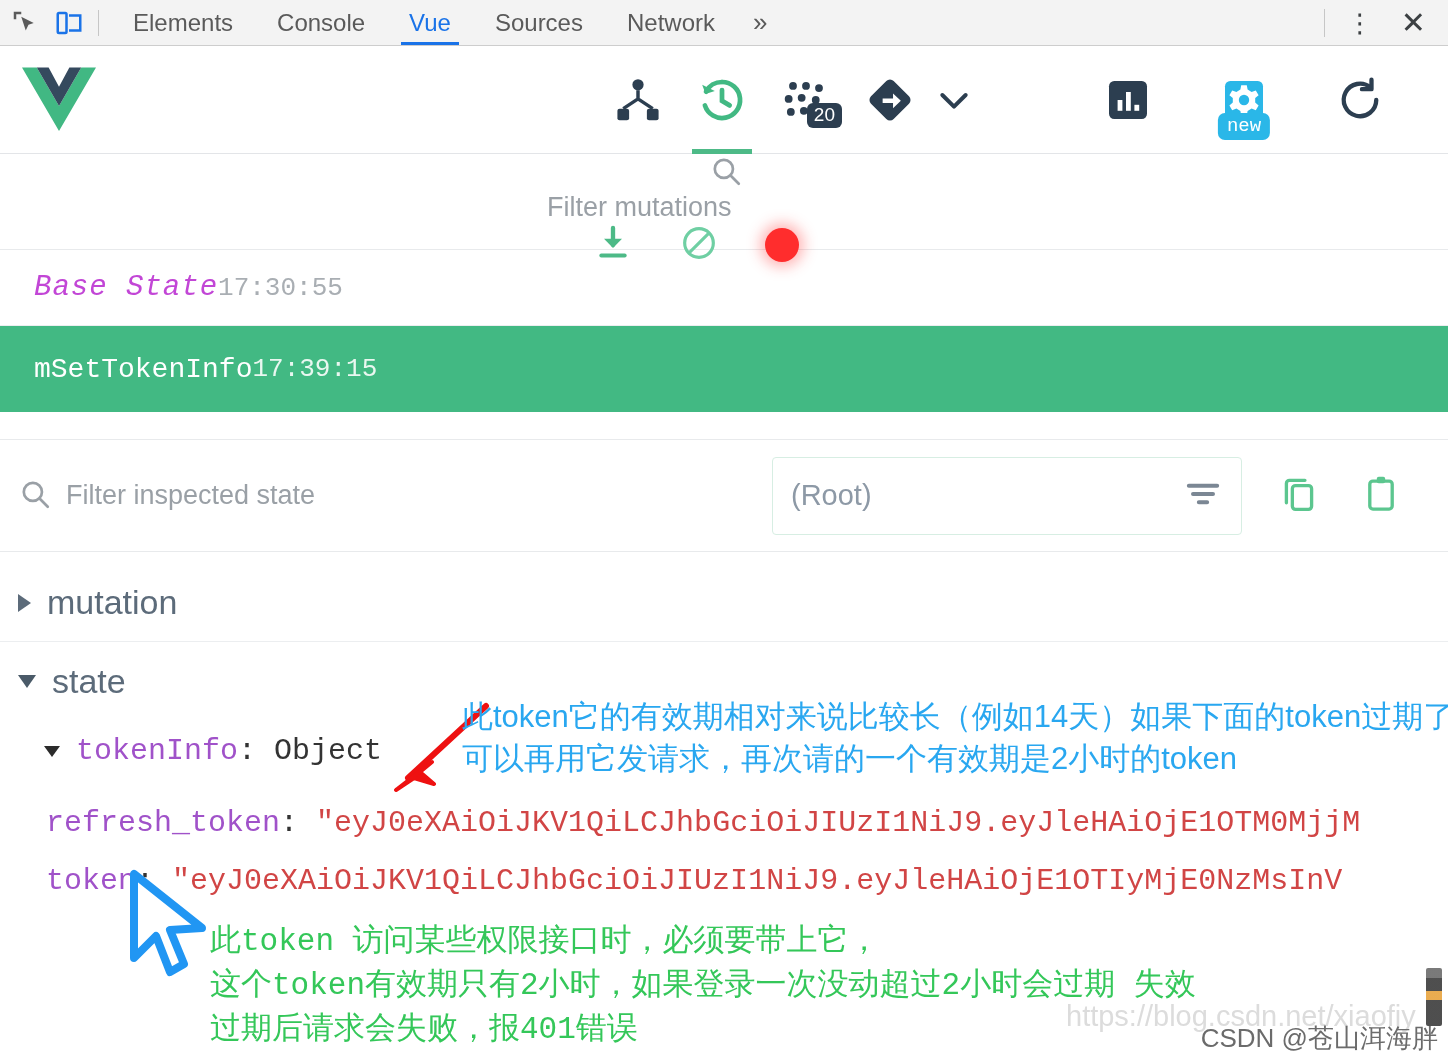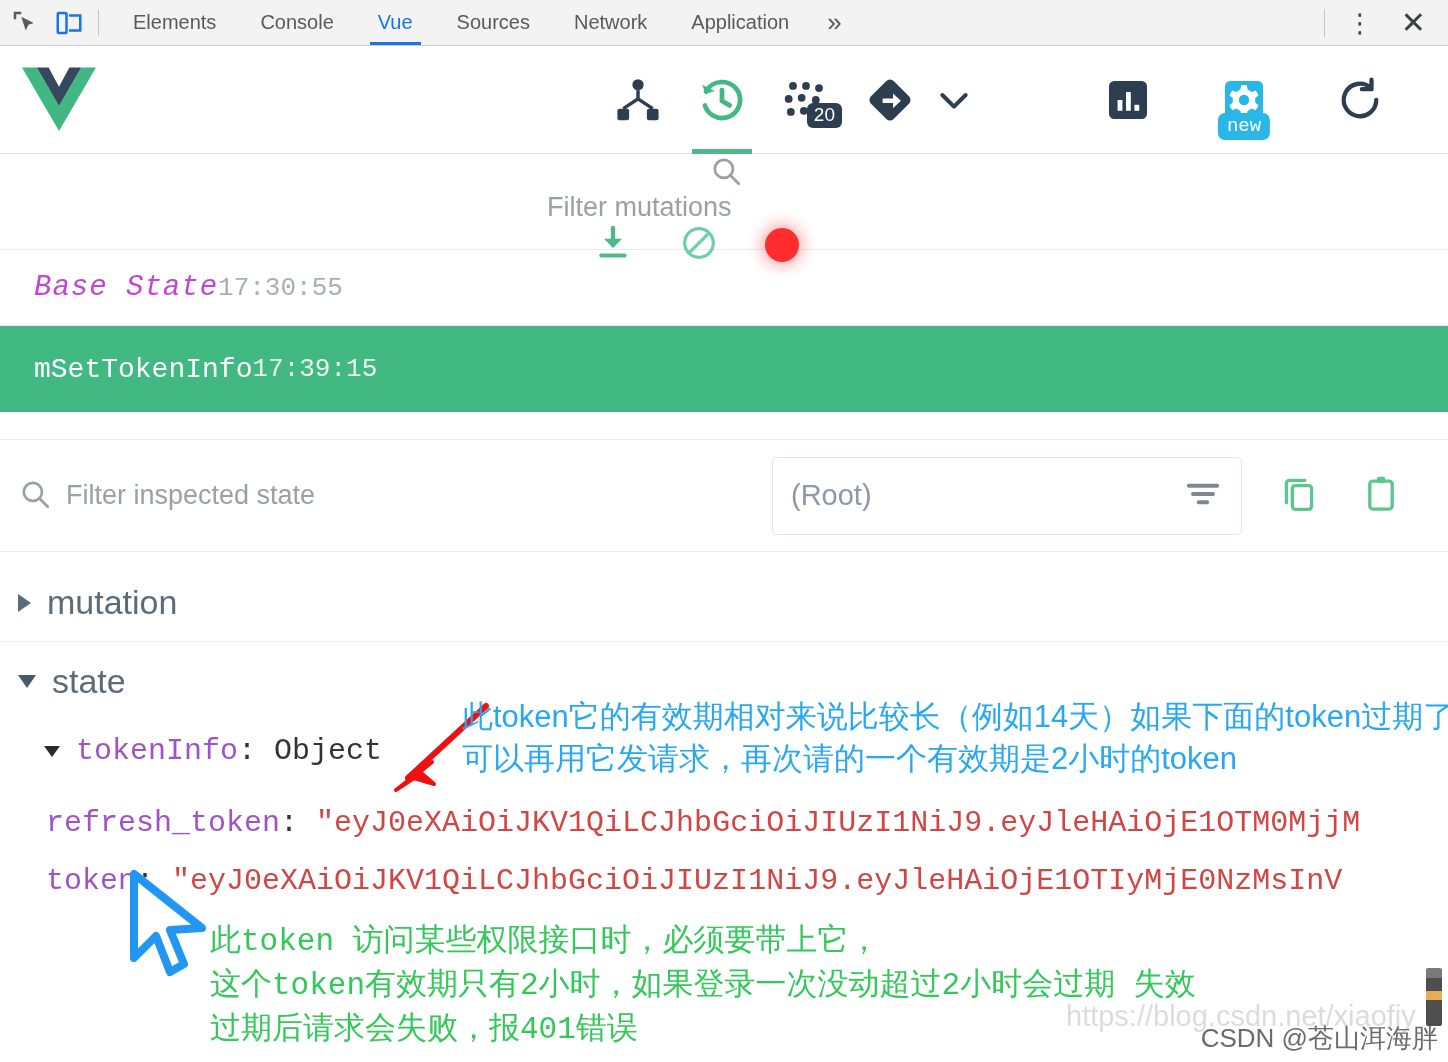--- a/index.html
+++ b/index.html
@@ -15,21 +15,21 @@
   .devtools-bar {
     height: 46px; display: flex; align-items: center;
     background: #f3f3f3; border-bottom: 1px solid #cdcdcd;
     position: relative;
   }
   .dt-icon-group { display:flex; align-items:center; padding-left: 8px; gap: 10px; }
   .dt-icon { width: 34px; height: 32px; display:flex; align-items:center; justify-content:center; cursor:pointer; }
   .dt-sep { width:1px; height:26px; background:#c6c6c6; margin:0 12px; }
   .dt-tabs { display:flex; align-items:center; height:100%; }
   .dt-tab {
-    font-size: 20px; color:#5a5a5a; padding: 0 22px; height:100%;
+    font-size: 24px; color:#5a5a5a; padding: 0 22px; height:100%;
     display:flex; align-items:center; cursor:pointer; white-space:nowrap;
     position:relative;
   }
   .dt-tab.active { color:#1a73e8; }
   .dt-tab.active::after {
     content:""; position:absolute; left:14px; right:14px; bottom:0; height:3px; background:#1a73e8;
   }
   .dt-more { font-size: 26px; color:#5a5a5a; padding: 0 16px; cursor:pointer; }
   .dt-right { margin-left:auto; display:flex; align-items:center; height:100%; }
   .dt-vsep { width:1px; height:28px; background:#c6c6c6; margin: 0 4px 0 8px; }
@@ -162,21 +162,20 @@
         </svg>
       </div>
     </div>
     <div class="dt-sep"></div>
     <div class="dt-tabs">
       <div class="dt-tab">Elements</div>
       <div class="dt-tab">Console</div>
       <div class="dt-tab active">Vue</div>
       <div class="dt-tab">Sources</div>
       <div class="dt-tab">Network</div>
-      <div class="dt-tab">Application</div>
       <div class="dt-more">»</div>
     </div>
     <div class="dt-right">
       <div class="dt-vsep"></div>
       <div class="dt-kebab">⋮</div>
       <div class="dt-close">✕</div>
     </div>
   </div>
 
   <div class="vue-toolbar">

